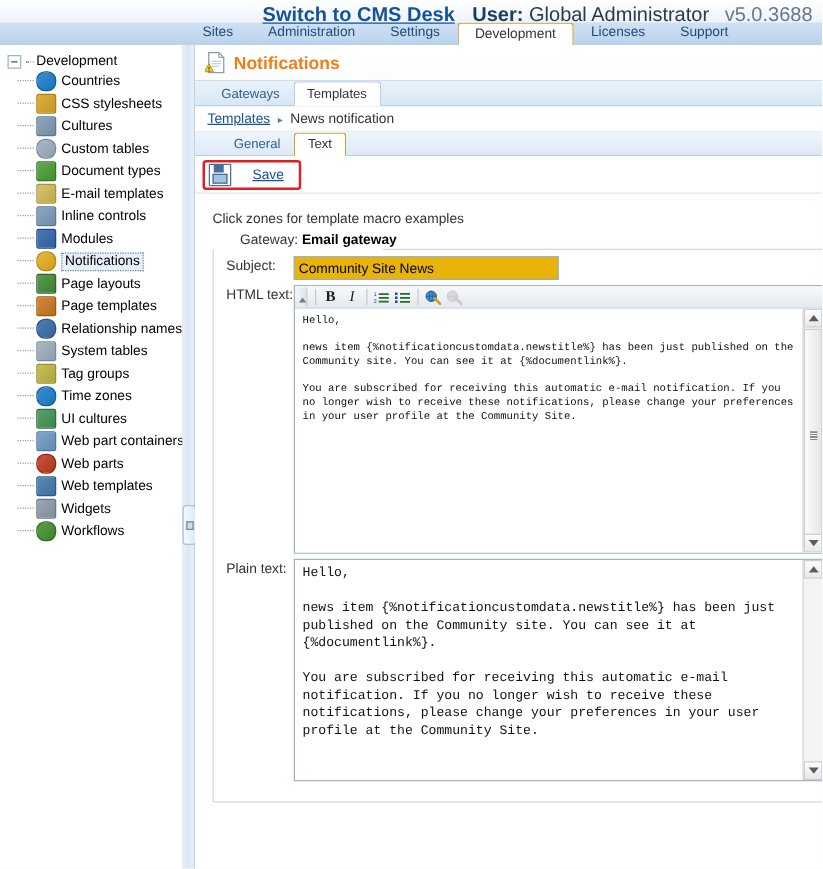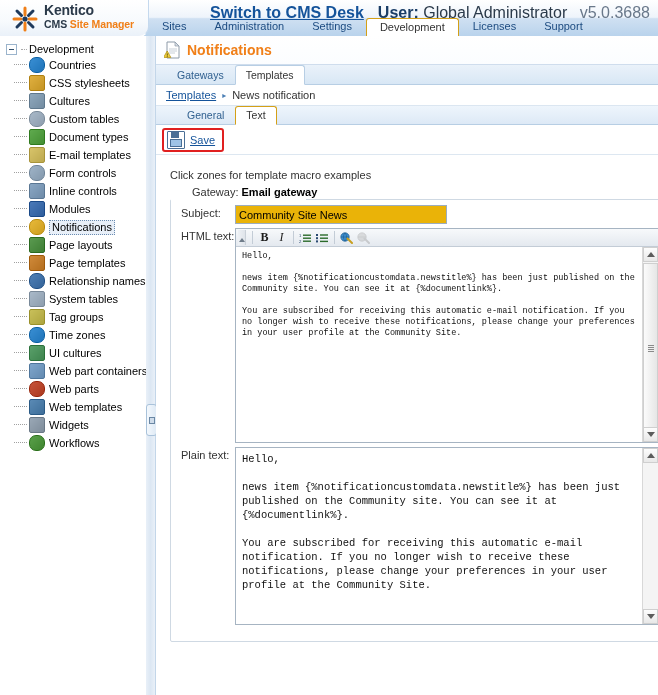--- a/index.html
+++ b/index.html
@@ -317,25 +317,26 @@
     position: relative;
     height: 29px;
     background: #ffffff;
     border-bottom: 1px solid #dde7f1;
   }
   .save-wrap {
     position: absolute;
     left: 6px; top: 3px;
     display: flex;
     align-items: center;
-    padding: 1px 7px 1px 3px;
+    padding: 1px 12px 1px 3px;
     border: 2px solid #e02020;
     border-radius: 3px;
     background: #fff;
     cursor: pointer;
+    gap: 12px;
   }
   .save-label {
     font-size: 11px;
     color: #14539a;
     text-decoration: underline;
     margin-left: 5px;
   }
   .floppy {
     width: 16px; height: 16px;
     background: #ffffff;
@@ -548,39 +549,20 @@
     overflow: hidden;
   }
 </style>
 </head>
 <body>
 
 <div id="page">
 
   <div class="header">
 
-    <div class="header-logoblock">
-      <svg class="logo-mark" viewBox="0 0 26 26">
-        <g stroke-linecap="round">
-          <line x1="13" y1="2" x2="13" y2="9" stroke="#f07f18" stroke-width="3"></line>
-          <line x1="13" y1="17" x2="13" y2="24" stroke="#f07f18" stroke-width="3"></line>
-          <line x1="2" y1="13" x2="9" y2="13" stroke="#f07f18" stroke-width="3"></line>
-          <line x1="17" y1="13" x2="24" y2="13" stroke="#f07f18" stroke-width="3"></line>
-          <line x1="5" y1="5" x2="9.5" y2="9.5" stroke="#1f3a5c" stroke-width="3"></line>
-          <line x1="16.5" y1="16.5" x2="21" y2="21" stroke="#1f3a5c" stroke-width="3"></line>
-          <line x1="21" y1="5" x2="16.5" y2="9.5" stroke="#1f3a5c" stroke-width="3"></line>
-          <line x1="9.5" y1="16.5" x2="5" y2="21" stroke="#1f3a5c" stroke-width="3"></line>
-          <circle cx="13" cy="13" r="2.6" fill="#1f3a5c"></circle>
-        </g>
-      </svg>
-      <div class="logo-text">
-        <div class="logo-kentico">Kentico</div>
-        <div class="logo-sub"><span class="logo-cms">CMS </span><span class="logo-sm">Site Manager</span></div>
-      </div>
-    </div>
 
     <div class="topright">
       <a href="#">Switch to CMS Desk</a><span class="user-lbl">User:</span>
       <span class="user-val">Global Administrator</span>
       <span class="ver">v5.0.3688</span>
     </div>
 
     <div class="mainnav">
       <div class="mtab">Sites</div>
       <div class="mtab">Administration</div>
@@ -623,25 +605,20 @@
             </div>
             <div class="tree-item">
               <span class="tw"></span>
               <span class="ic" style="background: linear-gradient(135deg, rgb(95, 170, 78), rgb(67, 142, 50)); border: 1px solid rgb(47, 122, 30);"></span>
               <span class="tree-label">Document types</span>
             </div>
             <div class="tree-item">
               <span class="tw"></span>
               <span class="ic" style="background: linear-gradient(135deg, rgb(216, 196, 106), rgb(188, 168, 78)); border: 1px solid rgb(168, 148, 58);"></span>
               <span class="tree-label">E-mail templates</span>
-            </div>
-            <div class="tree-item">
-              <span class="tw"></span>
-              <span class="ic" style="background: linear-gradient(135deg, rgb(159, 180, 200), rgb(131, 152, 172)); border: 1px solid rgb(111, 132, 152); border-radius: 7px;"></span>
-              <span class="tree-label">Form controls</span>
             </div>
             <div class="tree-item">
               <span class="tw"></span>
               <span class="ic" style="background: linear-gradient(135deg, rgb(138, 167, 196), rgb(110, 139, 168)); border: 1px solid rgb(90, 119, 148);"></span>
               <span class="tree-label">Inline controls</span>
             </div>
             <div class="tree-item">
               <span class="tw"></span>
               <span class="ic" style="background: linear-gradient(135deg, rgb(74, 121, 184), rgb(46, 93, 156)); border: 1px solid rgb(26, 73, 136);"></span>
               <span class="tree-label">Modules</span>

